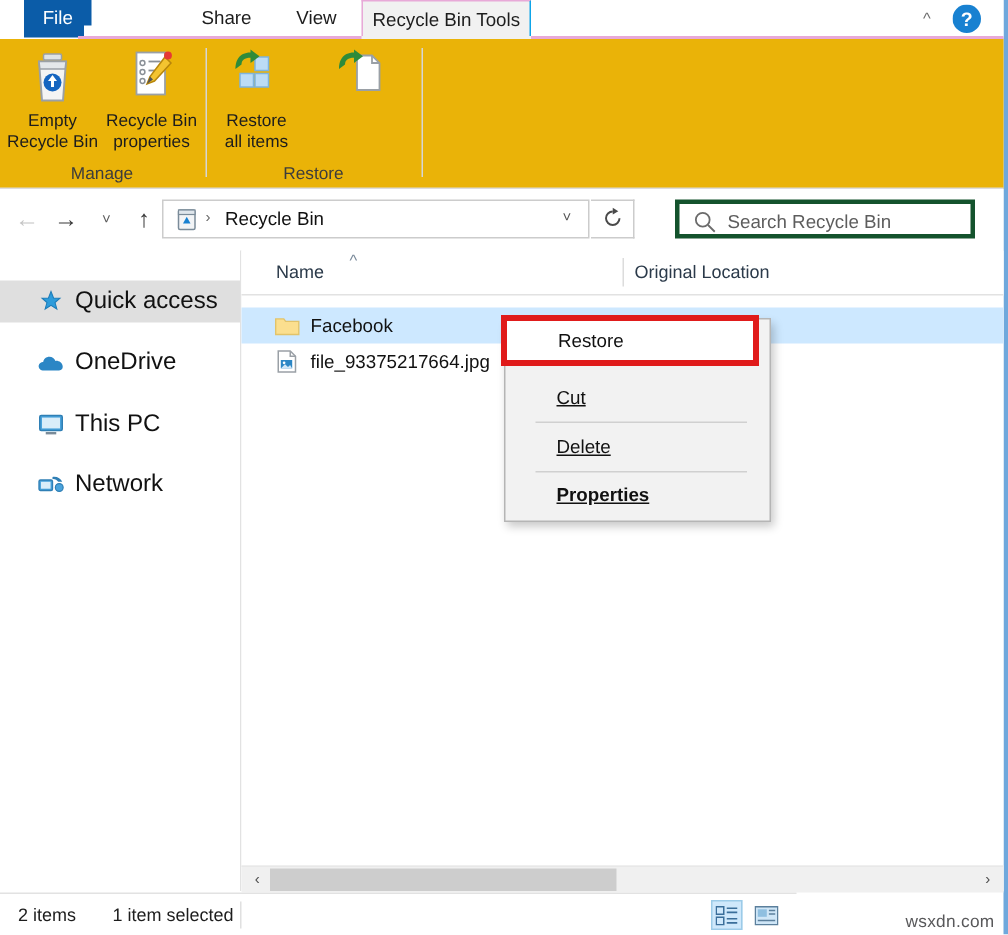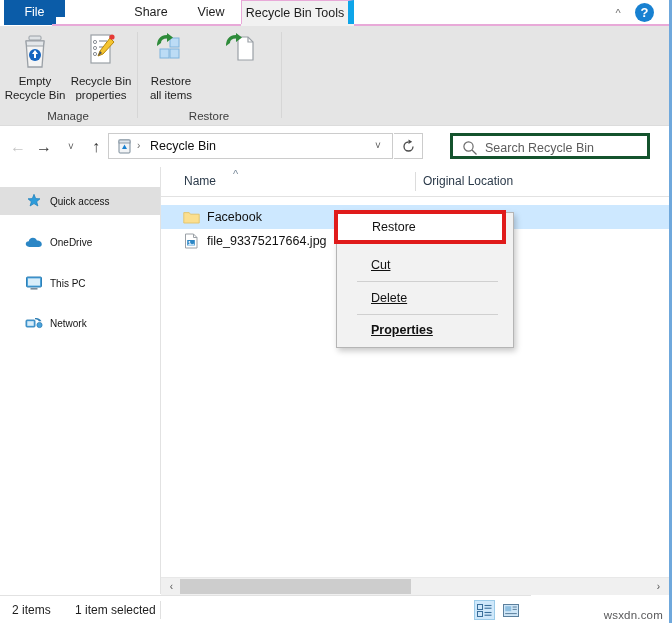--- a/index.html
+++ b/index.html
@@ -42,21 +42,21 @@
   .tab.file {
     left: 0; width: 52px;
     background: #0b5ca8;
     color: #ffffff;
     font-weight: normal;
   }
   .tab.plain { background: #ffffff; }
   .tab.contextual {
     background: #f1f1f1;
     border-left: 1px solid #e8a9d8;
-    border-right: 6px solid #0ea5e9;
+    border-right: 1px solid #0ea5e9;
     border-top: 1px solid #e8a9d8;
   }
   #contextual-band {
     position: absolute; left: 52px; top: 24px;
     width: 617px; height: 2px;
     background: #e8a9d8;
   }
   #contextual-band-under {
     position: absolute; left: 241px; top: 24px;
     width: 113px; height: 2px;
@@ -74,21 +74,21 @@
   }
   #help-button {
     position: absolute; left: 36px; top: 3px;
     width: 19px; height: 19px;
   }
 
   
   #ribbon {
     position: absolute; left: 0; top: 26px;
     width: 669px; height: 99px;
-    background: #e5e5e5;
+    background: #eab308;
     border-bottom: 1px solid #dcdcdc;
   }
   .ribbon-group {
     position: absolute; top: 0; height: 99px;
   }
   .group-label {
     position: absolute; bottom: 3px; left: 0; width: 100%;
     text-align: center;
     font-size: 11.5px;
     color: #3c3c3c;
@@ -191,21 +191,21 @@
   #navpane {
     position: absolute; left: 0; top: 167px;
     width: 160px; height: 427px;
     background: #ffffff;
     border-right: 1px solid #e2e2e2;
   }
   .nav-item {
     position: absolute; left: 0;
     width: 160px; height: 28px;
     display: flex; align-items: center;
-    font-size: 10px; color: #111111;
+    font-size: 16px; color: #111111;
     cursor: default;
   }
   .nav-item.selected { background: #dfdfdf; }
   .nav-ico {
     width: 24px; margin-left: 22px;
     display: flex; align-items: center; justify-content: center;
   }
   .nav-txt { margin-left: 4px; }
 
   
@@ -356,21 +356,21 @@
     letter-spacing: 0.2px;
     z-index: 60;
   }
 </style>
 </head>
 <body>
 
 <div id="window">
 
   <div id="tabstrip">
-    <div class="tab file" style="left:4px;width:61px;">File</div>
+    <div class="tab file" style="left:16px;width:45px;">File</div>
     <div class="tab plain" style="left:56px;width:62px;margin-top:17px;">Home</div>
     <div class="tab plain" style="left:122px;width:58px;">Share</div>
     <div class="tab plain" style="left:184px;width:54px;">View</div>
     <div class="tab contextual" style="left:241px;width:113px;">Recycle Bin Tools</div>
   </div>
   <div id="contextual-band"></div>
   <div id="contextual-band-under"></div>
 
   <div id="tab-right-tools">
     <div id="ribbon-collapse">^</div>

